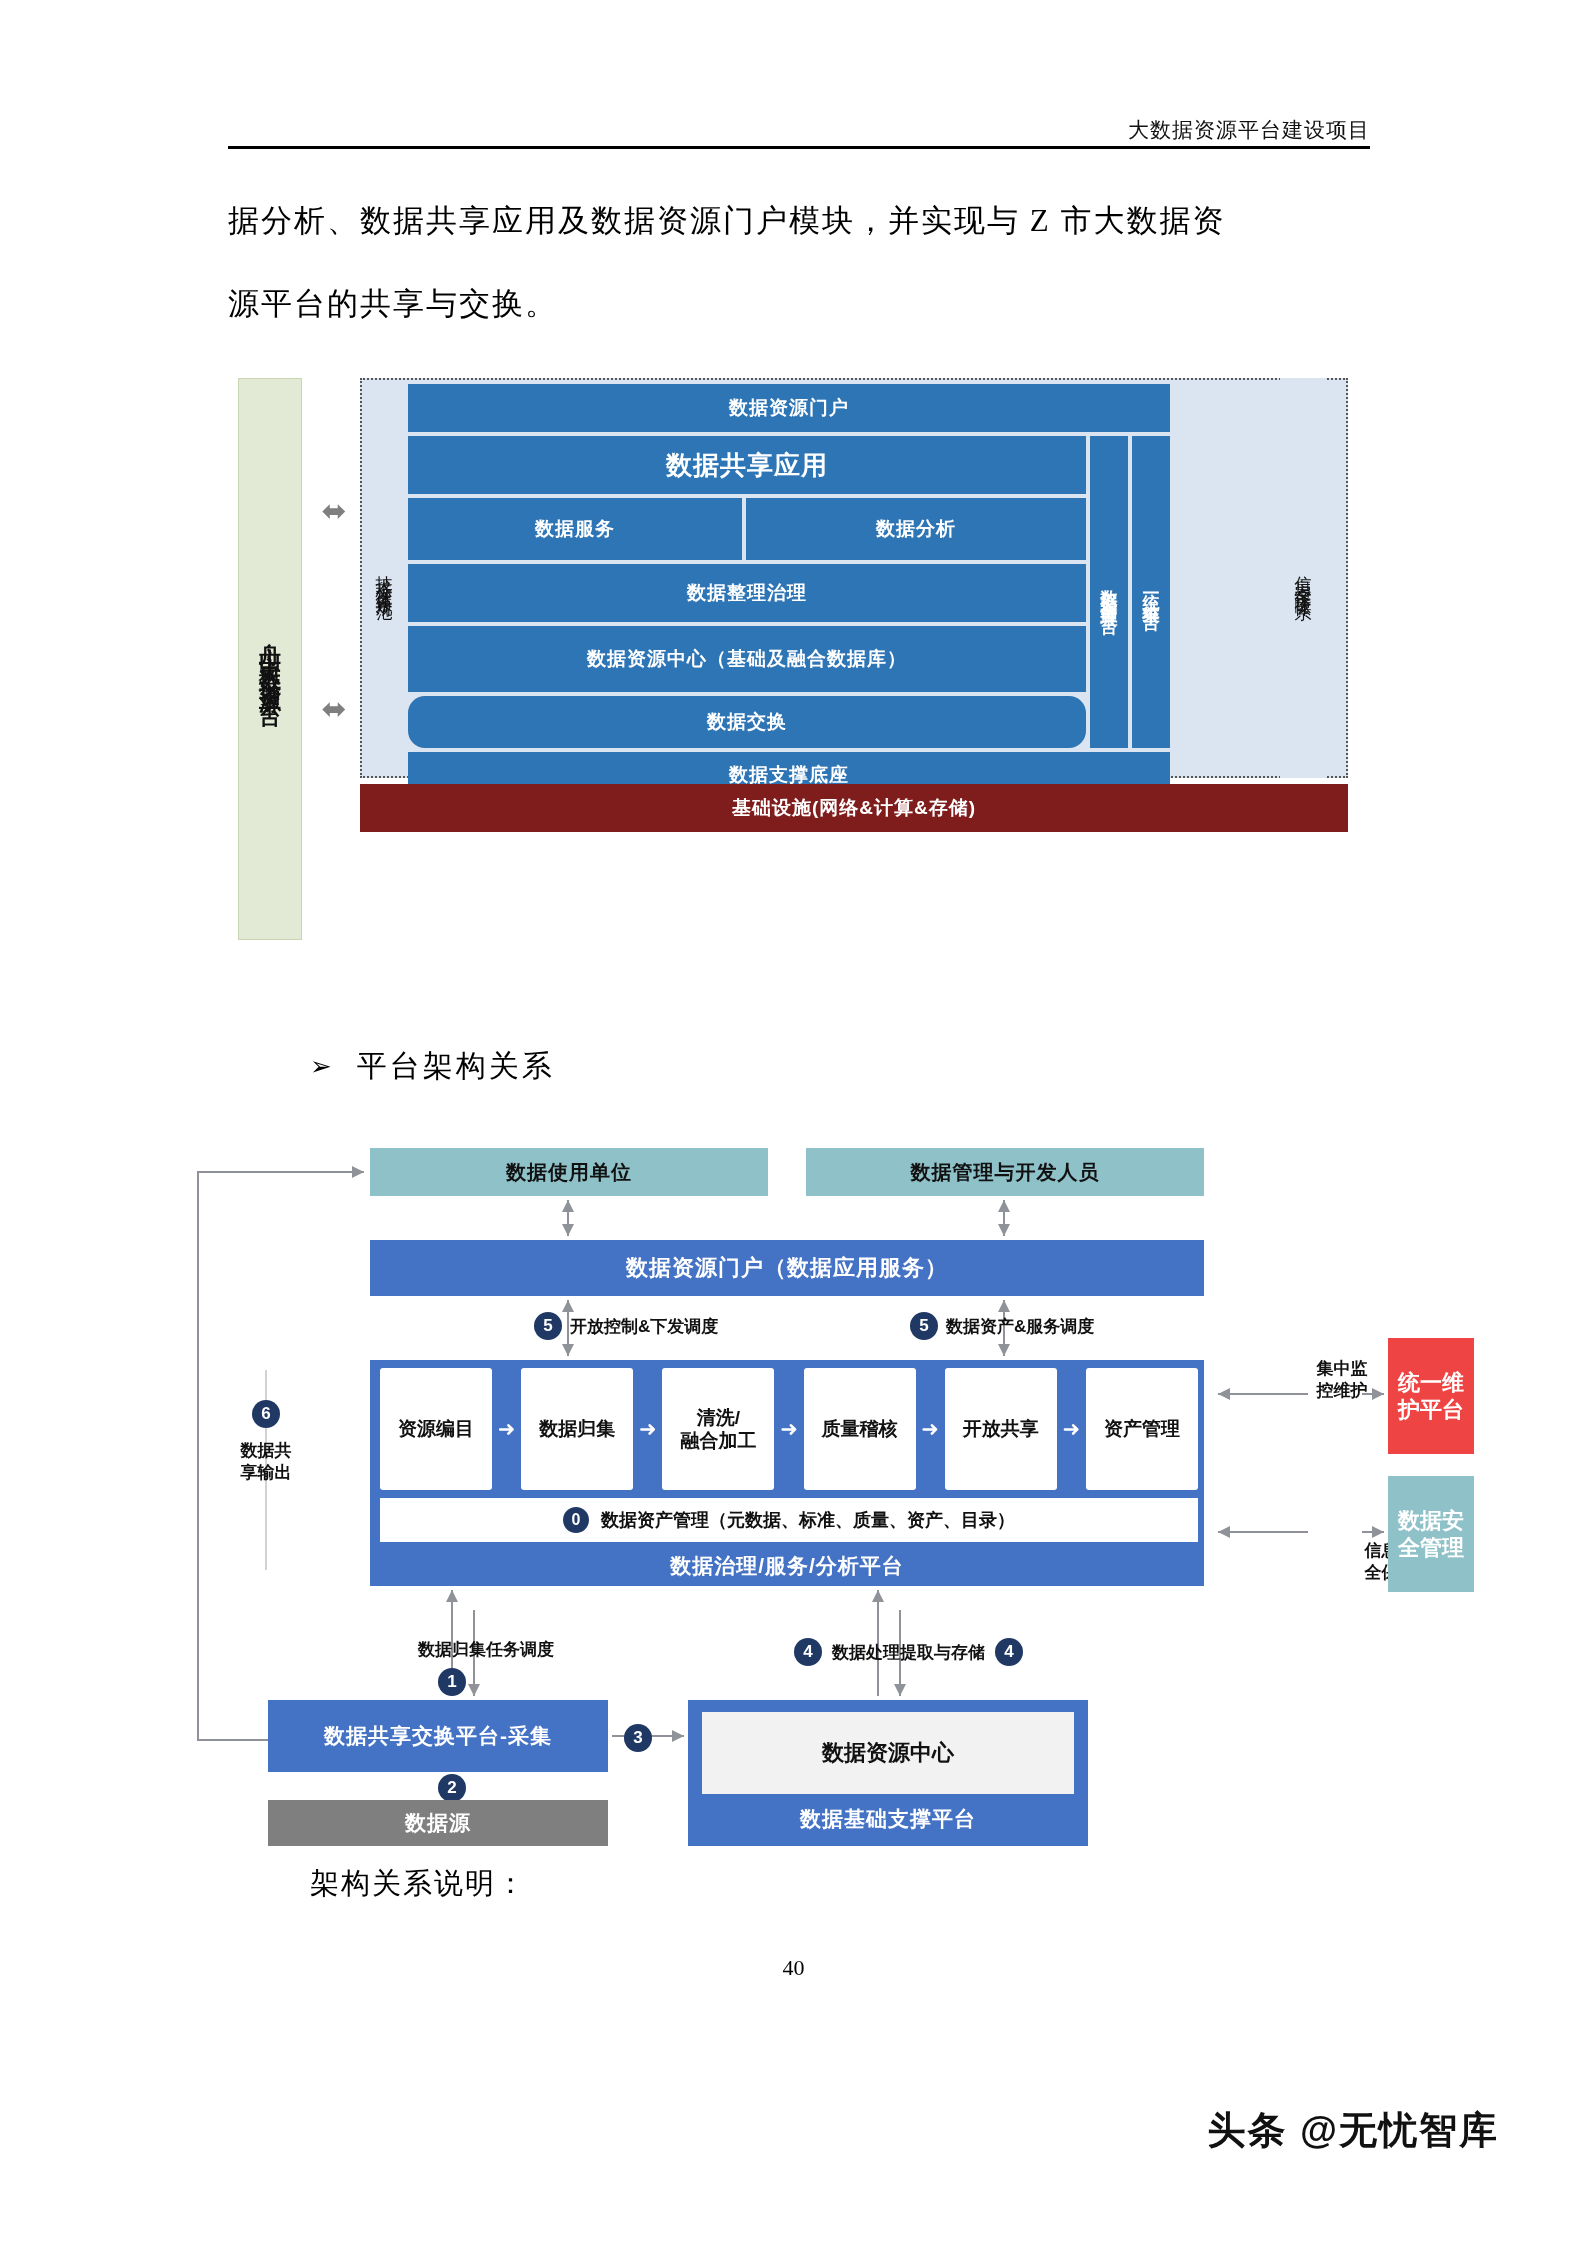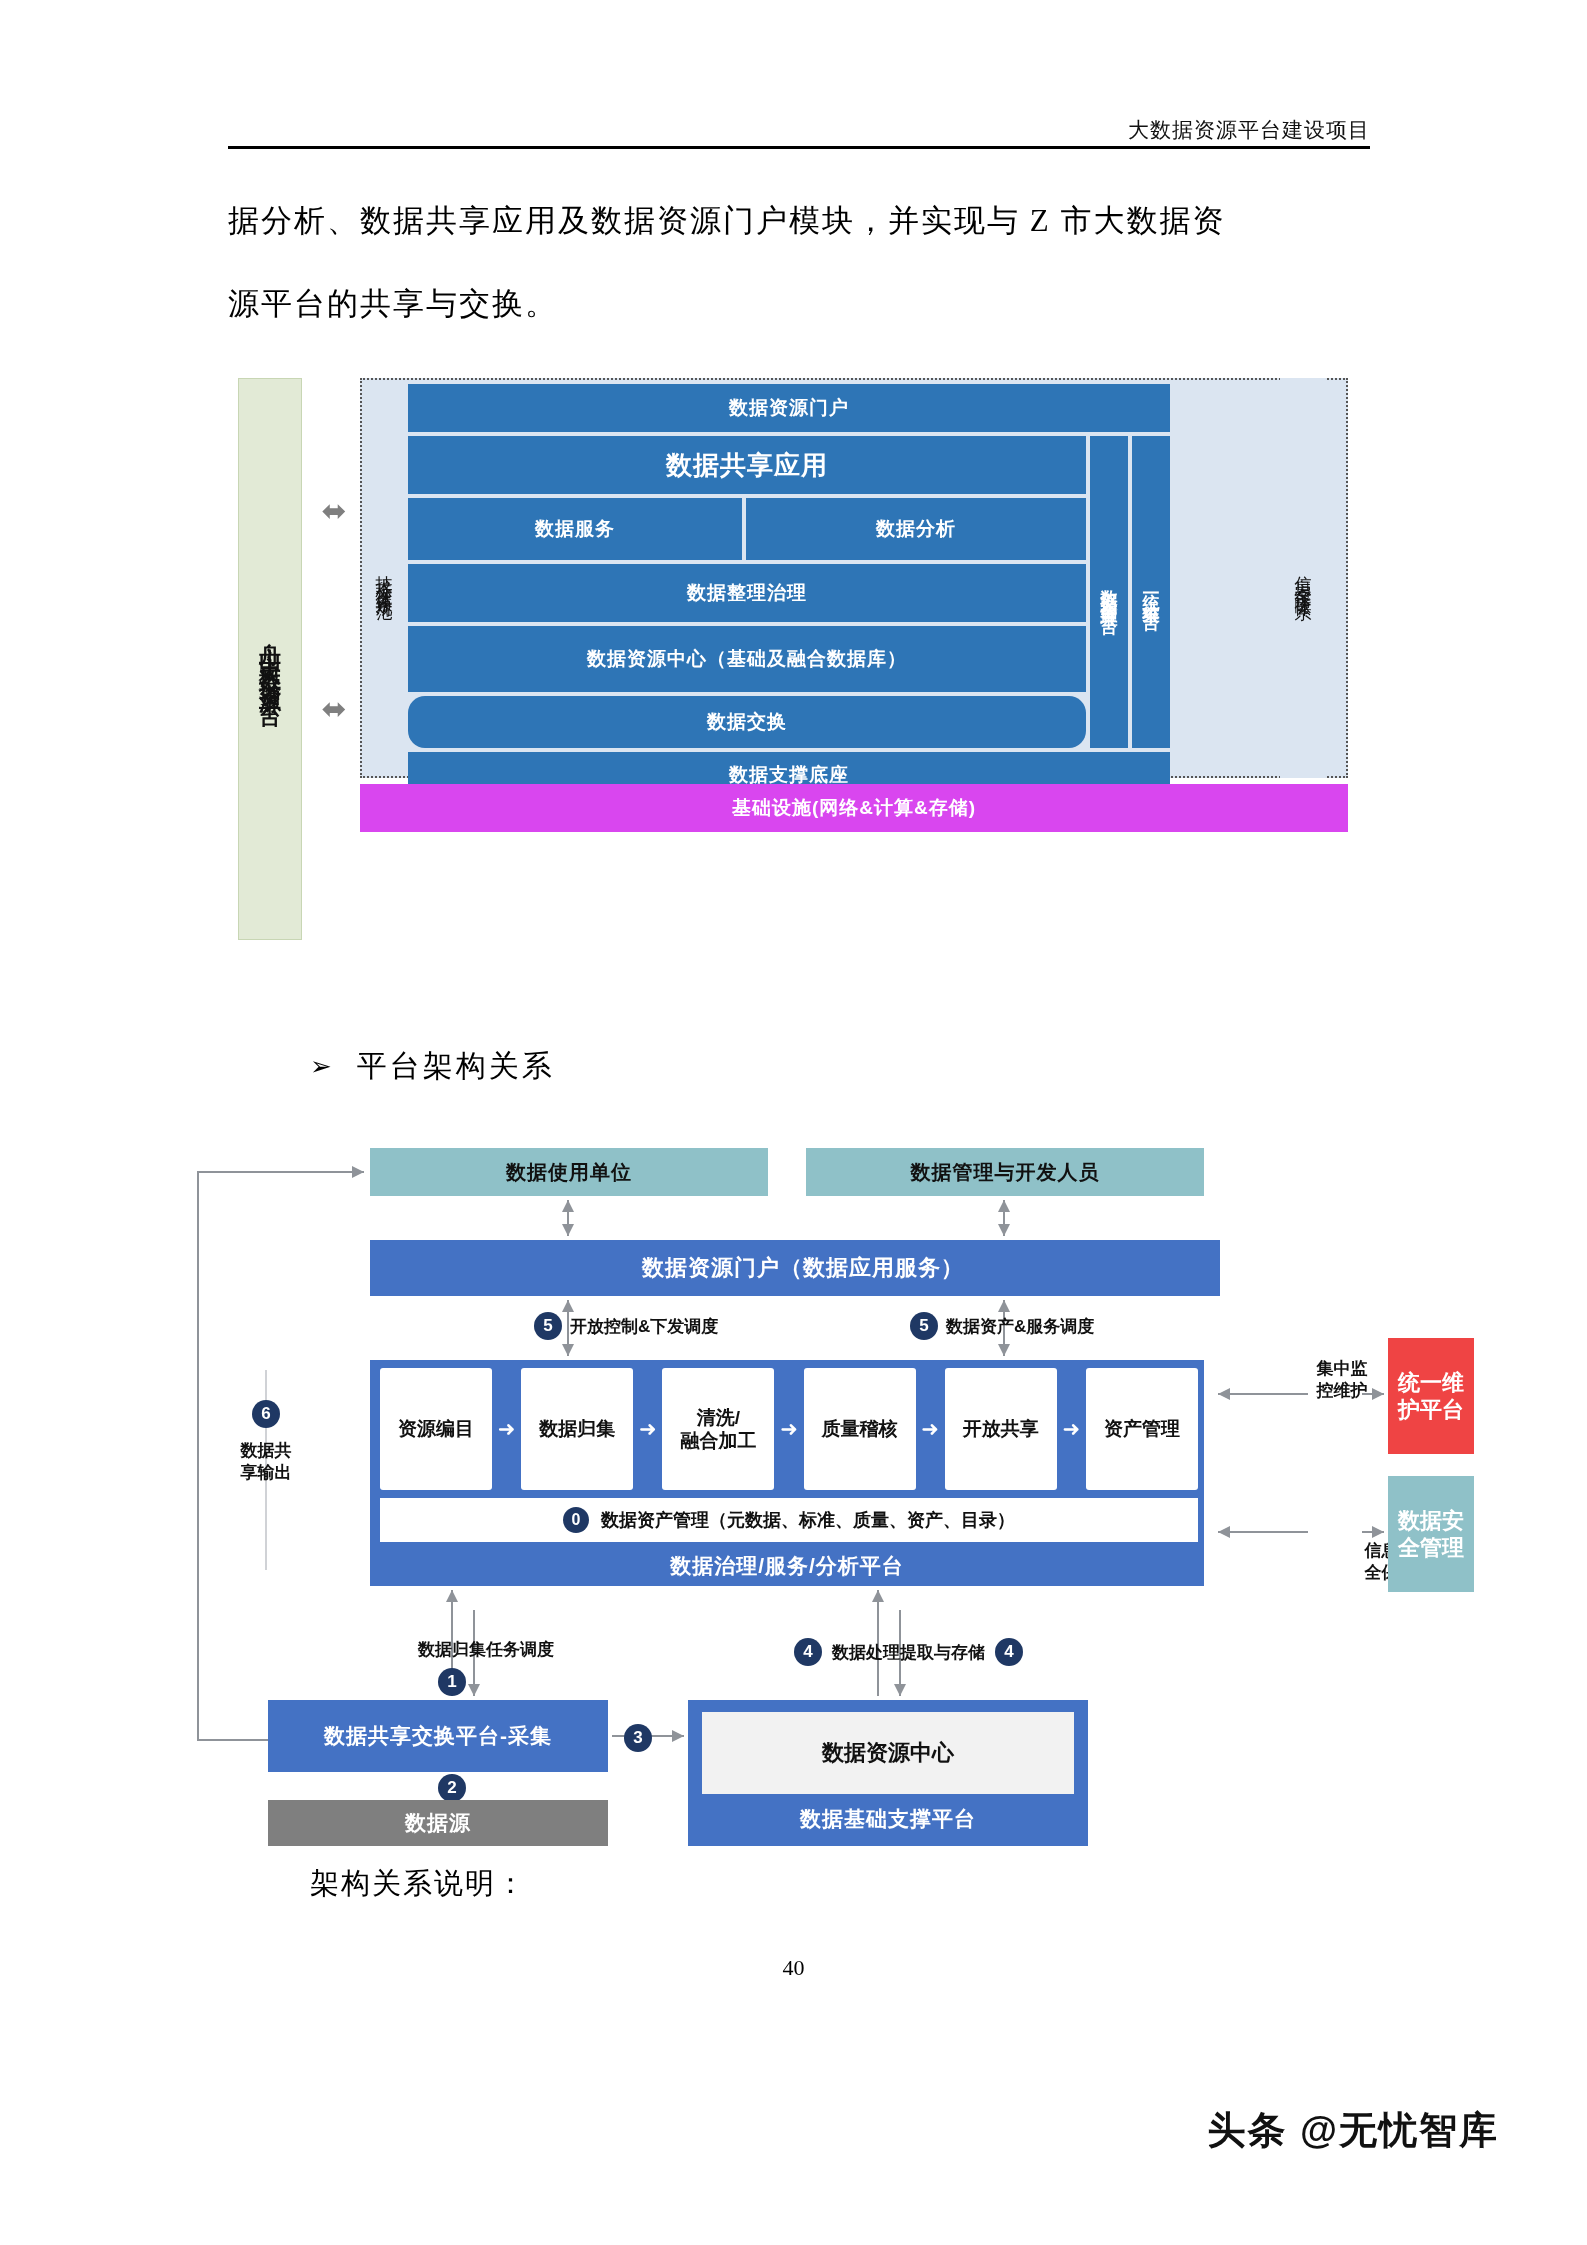--- a/index.html
+++ b/index.html
@@ -120,42 +120,42 @@
     background:#dbe5f1;display:flex;align-items:center;justify-content:center;
   }
   .f1-rightband span{
     writing-mode:vertical-rl;text-orientation:upright;
     font-family:"Liberation Sans", sans-serif;
     font-size:17px;color:#111;letter-spacing:4px;line-height:1;
   }
 
   .f1-infra{
     position:absolute;left:122px;top:406px;width:988px;height:48px;
-    background:#d946ef;color:#fff;
+    background:#7f1d1d;color:#fff;
     font-family:"Liberation Sans", sans-serif;font-weight:bold;font-size:19px;
     display:flex;align-items:center;justify-content:center;letter-spacing:1px;
   }
 
   
   .fig2{position:absolute;left:238px;top:1140px;width:1180px;height:700px;}
 
   .tealbox{
     position:absolute;background:#8fc1c8;color:#111;
     font-family:"Liberation Sans", sans-serif;font-weight:bold;
     display:flex;align-items:center;justify-content:center;
     font-size:20px;letter-spacing:1px;
   }
   .f2-users {left:132px;top:8px; width:398px;height:48px;}
   .f2-devs  {left:568px;top:8px; width:398px;height:48px;}
 
   .f2-portal{
     position:absolute;left:132px;top:100px;width:834px;height:56px;
     background:#4472c4;color:#fff;
     font-family:"Liberation Sans", sans-serif;font-weight:bold;font-size:22px;
-    display:flex;align-items:center;justify-content:center;letter-spacing:1px;padding-left:16px;
+    display:flex;align-items:center;justify-content:center;letter-spacing:1px;
   }
 
   .f2-gov{
     position:absolute;left:132px;top:220px;width:834px;height:226px;
     background:#4472c4;
   }
   .f2-steps{
     position:absolute;left:142px;top:228px;width:818px;height:122px;
     display:flex;align-items:stretch;justify-content:space-between;
   }

